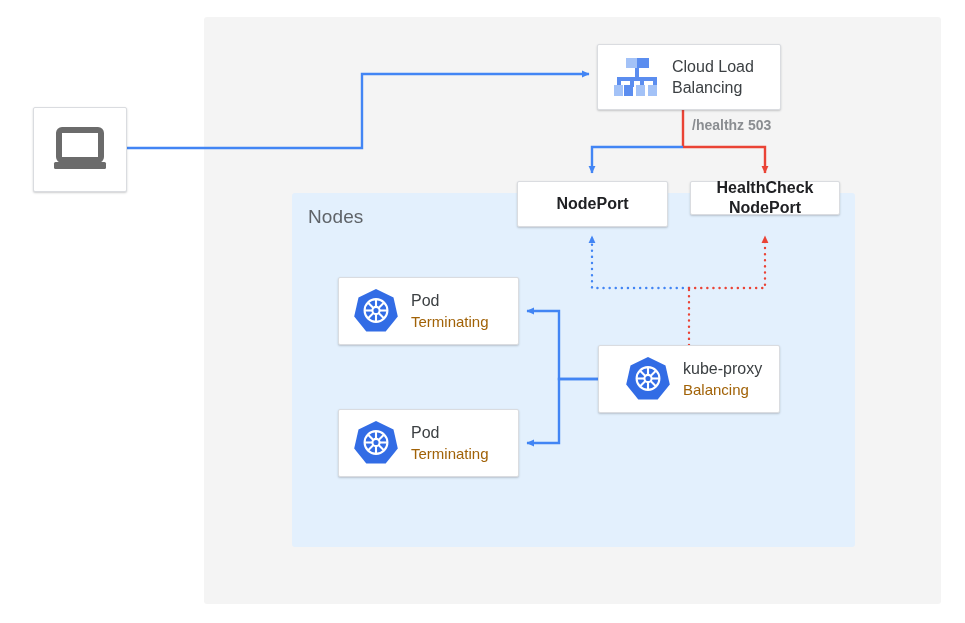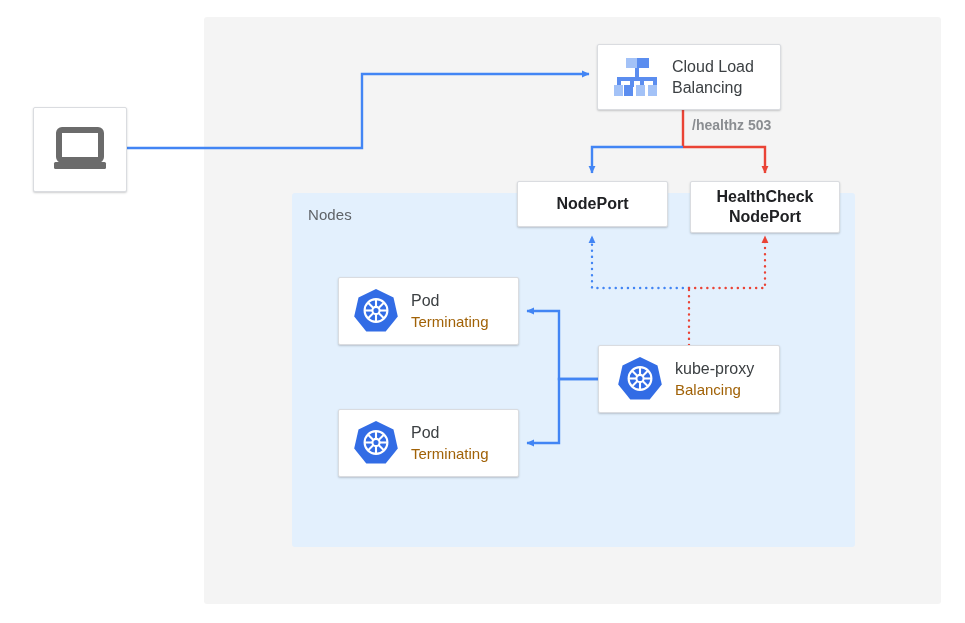--- a/index.html
+++ b/index.html
@@ -31,21 +31,21 @@
     top: 193px;
     width: 563px;
     height: 354px;
     background: #e3f0fd;
     border-radius: 3px;
   }
   .region-nodes-label {
     position: absolute;
     left: 308px;
     top: 206px;
-    font-size: 15px;
+    font-size: 19px;
     color: #5f6368;
     letter-spacing: .1px;
     white-space: nowrap;
   }
   
   .card {
     position: absolute;
     background: #ffffff;
     border: 1px solid #dadce0;
     border-radius: 2px;
@@ -86,34 +86,34 @@
   }
   #clb-card {
     left: 597px; top: 44px; width: 184px; height: 66px;
     padding-left: 12px;
   }
   #nodeport-card {
     left: 517px; top: 181px; width: 151px; height: 46px;
     justify-content: center;
   }
   #hc-nodeport-card {
-    left: 690px; top: 181px; width: 150px; height: 52px;
+    left: 690px; top: 181px; width: 150px; height: 34px;
     justify-content: center;
   }
   #pod1-card {
     left: 338px; top: 277px; width: 181px; height: 68px;
     padding-left: 12px;
   }
   #pod2-card {
     left: 338px; top: 409px; width: 181px; height: 68px;
     padding-left: 12px;
   }
   #kubeproxy-card {
     left: 598px; top: 345px; width: 182px; height: 68px;
-    padding-left: 16px;
+    padding-left: 24px;
   }
   
   .icon-box {
     flex: 0 0 auto;
     display: flex;
     align-items: center;
     justify-content: center;
   }
   .icon-clb { width: 54px; height: 46px; margin-right: 8px; }
   .icon-k8s { width: 50px; height: 50px; margin-right: 10px; }

